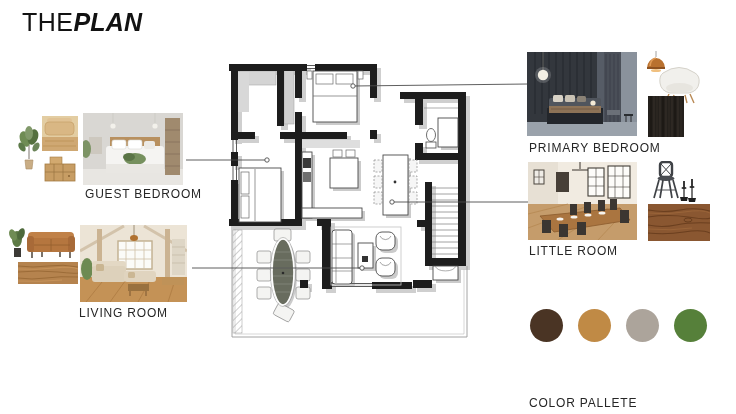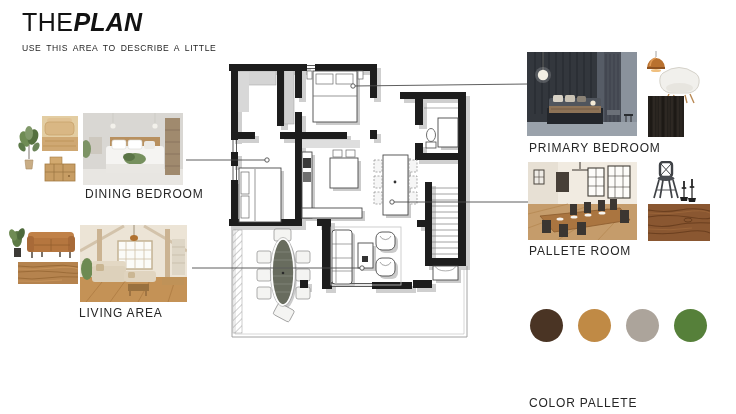--- a/index.html
+++ b/index.html
@@ -19,21 +19,20 @@
 </style>
 </head>
 <body>
 
 <div id="board">
 
   <div id="title" class="abs">
     <span class="t-reg">THE</span><span class="t-bold">PLAN</span>
   </div>
   <div id="subtitle" class="abs">
-    <div>USE THIS AREA TO DESCRIBE A LITTLE</div>
   </div>
 
   <div class="abs" style="left:18px;top:125px;">
     <svg width="22" height="46" viewBox="0 0 22 46">
       <path d="M7,35 h8 l-1,9 h-6 z" fill="#c9ad85" stroke="#a98c62" stroke-width=".6"></path>
       <path d="M11,34 V20" stroke="#5a5146" stroke-width=".8" fill="none"></path>
       <ellipse cx="7" cy="14" rx="5" ry="8" fill="#6f8c54" transform="rotate(-20 7 14)"></ellipse>
       <ellipse cx="15" cy="12" rx="5" ry="8" fill="#55703f" transform="rotate(18 15 12)"></ellipse>
       <ellipse cx="11" cy="8" rx="4" ry="7" fill="#81996a"></ellipse>
       <ellipse cx="4" cy="22" rx="3" ry="5" fill="#5d7a49" transform="rotate(-32 4 22)"></ellipse>
@@ -76,21 +75,21 @@
       <rect x="29" y="27" width="14" height="9" rx="2" fill="#ffffff" stroke="#d9d9d5" stroke-width=".6"></rect>
       <rect x="45" y="27" width="14" height="9" rx="2" fill="#ffffff" stroke="#d9d9d5" stroke-width=".6"></rect>
       <rect x="61" y="28" width="11" height="8" rx="2" fill="#eceae6"></rect>
       <ellipse cx="52" cy="46" rx="11" ry="6" fill="#76905e"></ellipse>
       <ellipse cx="46" cy="44" rx="6" ry="4" fill="#5a7446"></ellipse>
       <rect x="23" y="51" width="58" height="9" fill="#e9e7e3"></rect>
       <ellipse cx="3" cy="36" rx="5" ry="9" fill="#7d9465"></ellipse>
     </svg>
   </div>
 
-  <div class="abs caption" style="left:85px;top:187px;">DINING BEDROOM</div>
+  <div class="abs caption" style="left:85px;top:187px;">GUEST BEDROOM</div>
 
   <div class="abs" style="left:8px;top:226px;">
     <svg width="70" height="38" viewBox="0 0 70 38">
       <ellipse cx="9" cy="13" rx="5" ry="8" fill="#5d7a45"></ellipse>
       <ellipse cx="5" cy="9" rx="3.5" ry="6" fill="#6f8c54" transform="rotate(-22 5 9)"></ellipse>
       <ellipse cx="13" cy="8" rx="3.5" ry="6" fill="#4e6a3c" transform="rotate(20 13 8)"></ellipse>
       <rect x="6" y="22" width="7" height="9" fill="#3c3a36"></rect>
       <rect x="20" y="6" width="46" height="9" rx="4" fill="#c08148"></rect>
       <rect x="20" y="12" width="46" height="14" rx="3" fill="#b5763f"></rect>
       <rect x="19" y="10" width="7" height="16" rx="3" fill="#a86a38"></rect>
@@ -127,21 +126,21 @@
       <rect x="12" y="41" width="34" height="16" rx="3" fill="#ddd1bb"></rect>
       <rect x="44" y="46" width="32" height="11" rx="3" fill="#e0d4bf"></rect>
       <rect x="16" y="39" width="8" height="7" rx="1.5" fill="#c9b591"></rect>
       <rect x="48" y="47" width="7" height="6" rx="1.5" fill="#cbb794"></rect>
       <rect x="48" y="59" width="21" height="7" fill="#99713f"></rect>
       <path d="M50,66 v5 M66,66 v5" stroke="#7a5630" stroke-width="1"></path>
       <rect x="82" y="52" width="22" height="8" fill="#bf9258"></rect>
     </svg>
   </div>
 
-  <div class="abs caption" style="left:79px;top:306px;">LIVING AREA</div>
+  <div class="abs caption" style="left:79px;top:306px;">LIVING ROOM</div>
 
   <div class="abs" style="left:222px;top:48px;">
     <svg width="272" height="300" viewBox="0 0 272 300">
       <defs>
         <g id="W">
           <rect x="7" y="16" width="78" height="7"></rect>
             <rect x="93" y="16" width="62" height="7"></rect>
           <rect x="9" y="16" width="7" height="76"></rect>
             <rect x="9" y="104" width="7" height="14"></rect>
           <rect x="9" y="132" width="7" height="45"></rect>
@@ -391,21 +390,21 @@
 
   <div class="abs" style="left:648px;top:204px;">
     <svg width="62" height="37" viewBox="0 0 62 37">
       <rect width="62" height="37" fill="#8a5731"></rect>
       <path d="M0,6 q16,3 32,0 t30,1 M0,13 q20,-3 40,0 t22,1 M0,21 q14,3 28,0 t34,-2 M0,29 q18,2 36,-1 t26,1" stroke="#6b3f1f" stroke-width="1.1" fill="none"></path>
       <path d="M0,9 q18,2 36,-1 t26,1 M0,25 q22,2 44,-1" stroke="#a06a3c" stroke-width=".7" fill="none"></path>
       <ellipse cx="40" cy="16" rx="4" ry="2" fill="none" stroke="#5f3719" stroke-width=".8"></ellipse>
     </svg>
   </div>
 
-  <div class="abs caption" style="left:529px;top:244px;">PALLETE ROOM</div>
+  <div class="abs caption" style="left:529px;top:244px;">LITTLE ROOM</div>
 
   <div class="abs swatch" style="left: 530px; top: 309px; background: rgb(74, 52, 36);"></div>
   <div class="abs swatch" style="left: 578px; top: 309px; background: rgb(192, 138, 69);"></div>
   <div class="abs swatch" style="left: 626px; top: 309px; background: rgb(172, 164, 155);"></div>
   <div class="abs swatch" style="left: 674px; top: 309px; background: rgb(86, 128, 58);"></div>
 
   <div class="abs caption" style="left:529px;top:352px;margin-top:44px;">COLOR PALLETE</div>
 
 </div>
 

